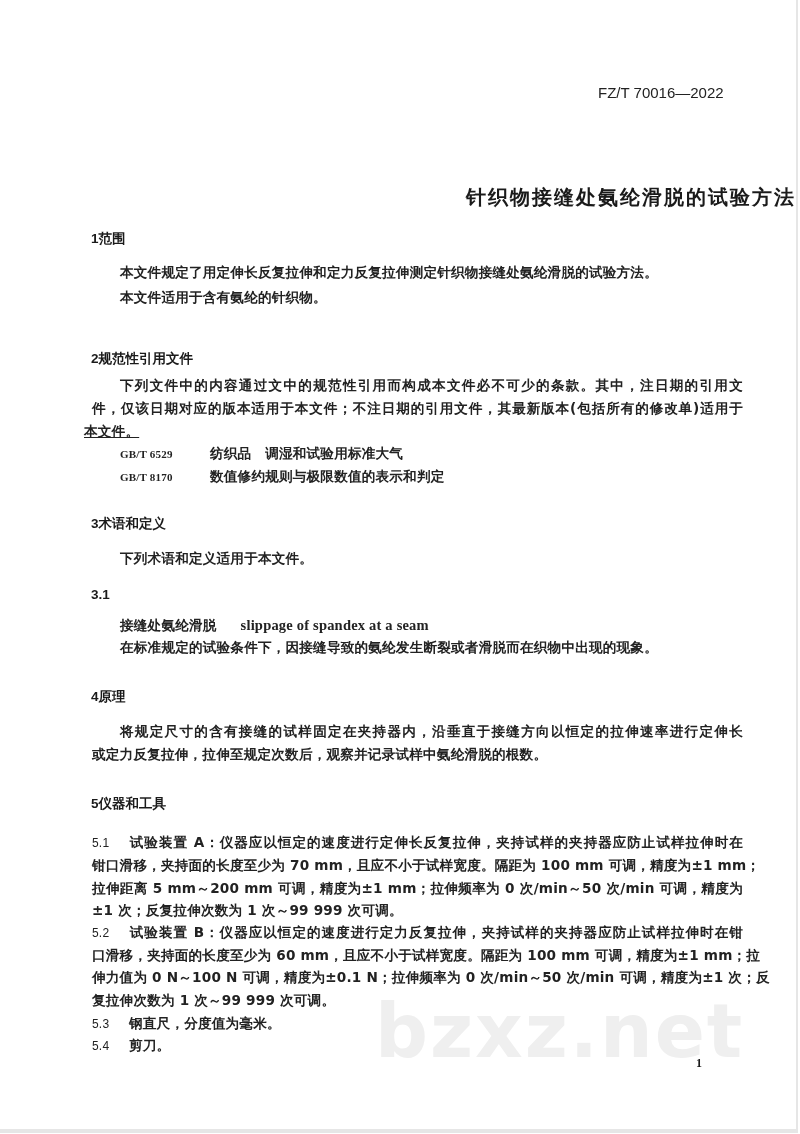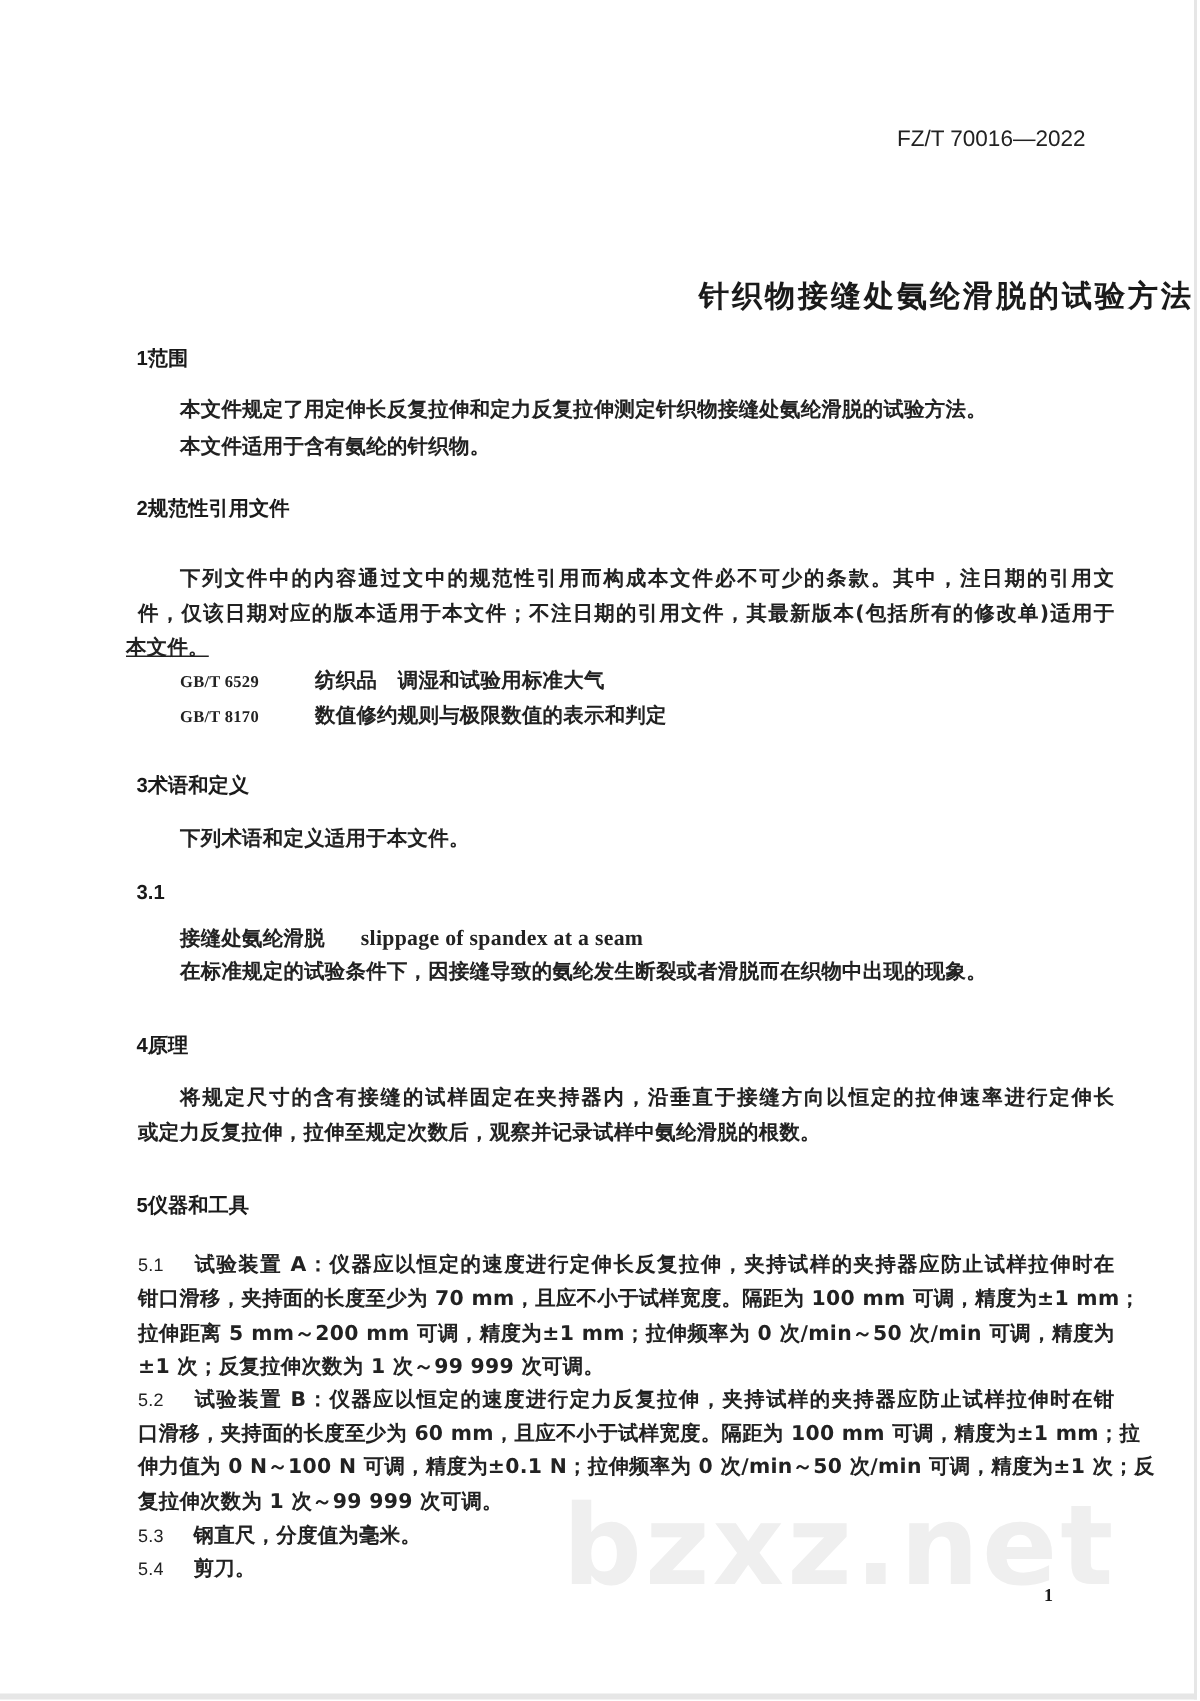--- a/index.html
+++ b/index.html
@@ -112,21 +112,21 @@
     <div class="abs std-code">FZ/T 70016—2022</div>
 
     <div class="abs doc-title">针织物接缝处氨纶滑脱的试验方法</div>
 
     <div class="abs heading" style="top:228px;">
       <span class="h-num">1</span><span class="h-text">范围</span>
     </div>
     <div class="abs body-line" style="left:120px; top:264px;">本文件规定了用定伸长反复拉伸和定力反复拉伸测定针织物接缝处氨纶滑脱的试验方法。</div>
     <div class="abs body-line" style="left:120px; top:289px;">本文件适用于含有氨纶的针织物。</div>
 
-    <div class="abs heading" style="top:328px;text-align:center;">
+    <div class="abs heading" style="top:348px;text-align:center;">
       <span class="h-num">2</span><span class="h-text">规范性引用文件</span>
     </div>
     <div class="abs body-line" style="left:120px; top:377px; width:623px; text-align:justify; text-align-last:justify;">下列文件中的内容通过文中的规范性引用而构成本文件必不可少的条款。其中，注日期的引用文</div>
     <div class="abs body-line justify" style="left:92px; top:400px;">件，仅该日期对应的版本适用于本文件；不注日期的引用文件，其最新版本(包括所有的修改单)适用于</div>
     <div class="abs body-line" style="left:84px; top:423px;text-decoration:underline;">本文件。</div>
     <div class="abs body-line" style="left:120px; top:445px;">
       <span class="ref-code">GB/T 6529</span><span>纺织品　调湿和试验用标准大气</span>
     </div>
     <div class="abs body-line" style="left:120px; top:468px;">
       <span class="ref-code">GB/T 8170</span><span>数值修约规则与极限数值的表示和判定</span>

